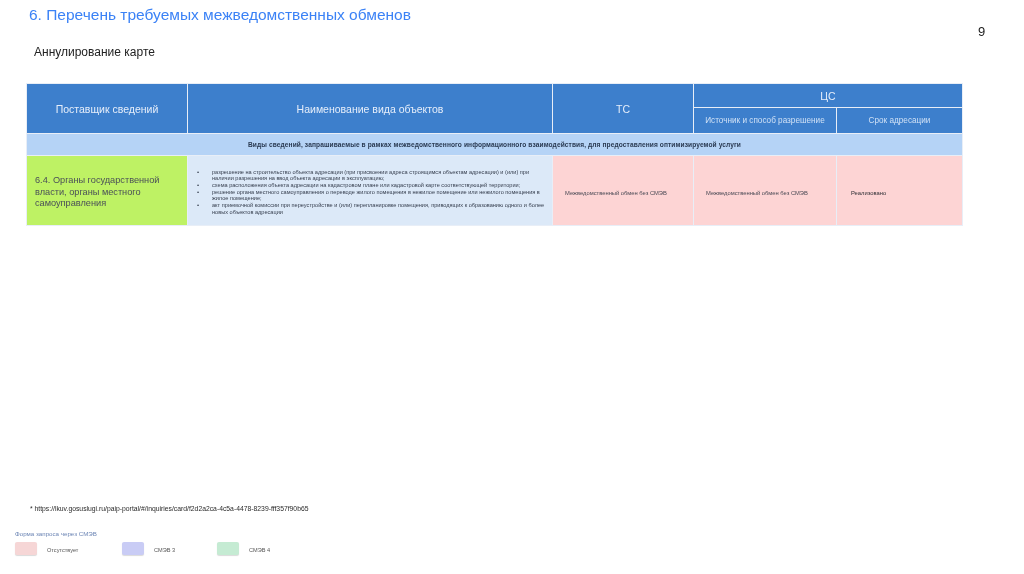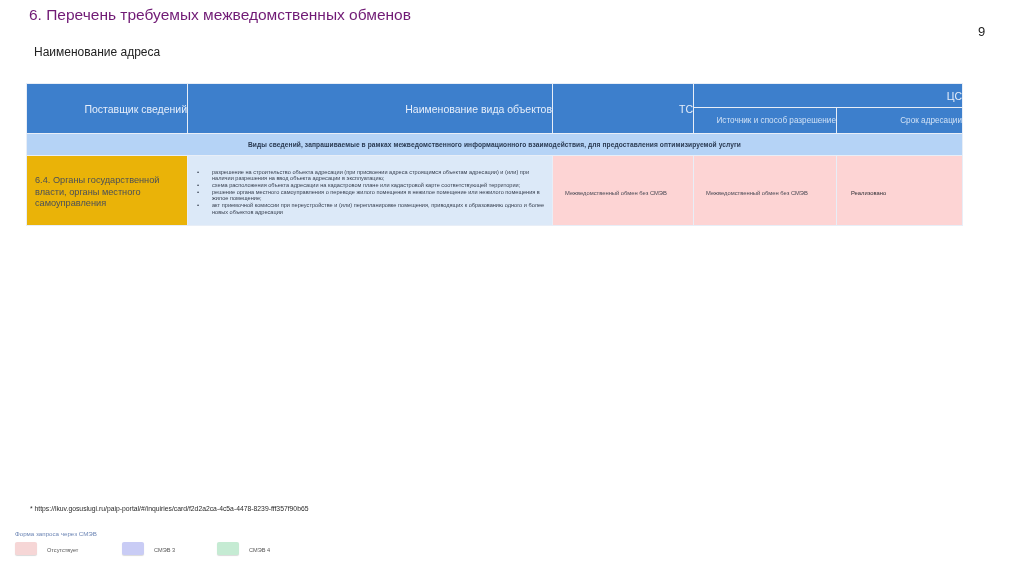--- a/index.html
+++ b/index.html
@@ -1,49 +1,49 @@
 <!DOCTYPE html>
 <html><head>
 <meta charset="utf-8">
 <style>
   * { box-sizing: border-box; margin: 0; padding: 0; }
   html, body { width: 1024px; height: 574px; background: #ffffff; overflow: hidden; }
   body { position: relative; font-family: "Liberation Sans", "DejaVu Sans", sans-serif; color: #1a1a1a; }
 
-  .title { position: absolute; left: 29px; top: 6px; font-size: 15.5px; color: #701a75; }
+  .title { position: absolute; left: 29px; top: 6px; font-size: 15.5px; color: #3b82f6; }
   .page-num { position: absolute; left: 978px; top: 24px; font-size: 13px; color: #222; }
   .subtitle { position: absolute; left: 34px; top: 45px; font-size: 12px; line-height: 15.5px; color: #222; }
 
   table.grid { position: absolute; left: 26px; top: 83px; width: 936px; border-collapse: collapse; table-layout: fixed; }
   table.grid td, table.grid th { border: 1.5px solid #e8eef7; vertical-align: middle; }
-  th.h { background: #3d7fcc; color: #e6eefa; font-weight: normal; text-align: right; font-size: 10.5px; }
+  th.h { background: #3d7fcc; color: #e6eefa; font-weight: normal; text-align: center; font-size: 10.5px; }
   th.h.small { font-size: 8.2px; color: #cfe0f5; }
   .band td { background: #b5d3f6; height: 22px; text-align: center; font-size: 6.6px; font-weight: bold; color: #2a3a52; letter-spacing: 0.1px; }
   .data td { height: 70px; vertical-align: top; }
-  td.provider { background: #eab308; font-size: 9.2px; color: #4a4f58; line-height: 11.5px; padding: 4px 6px 0 8px; }
+  td.provider { background: #bef264; font-size: 9.2px; color: #4a4f58; line-height: 11.5px; padding: 4px 6px 0 8px; }
   td.names { background: #dce9f8; padding: 3px 4px 0 6px; }
   td.names ul { list-style: none; }
   td.names li { position: relative; padding-left: 18px; font-size: 5.6px; line-height: 6.7px; color: #384050; }
   td.names li::before { content: "•"; position: absolute; left: 3px; top: 0; font-size: 6px; color: #384050; }
   td.pink { background: #fdd4d4; font-size: 5.8px; color: #4a4a55; padding: 4px 0 0 12px; }
   td.pink.status { padding-left: 14px; color: #2f2f35; }
 
   .footnote { position: absolute; left: 30px; top: 505px; font-size: 6.8px; color: #2a2a2a; }
   .legend-title { position: absolute; left: 15px; top: 530px; font-size: 6.2px; color: #6d86b5; }
   .legend-item { position: absolute; top: 542px; height: 14px; }
   .swatch { position: absolute; left: 0; top: 0; width: 22px; height: 13px; border-radius: 2px; box-shadow: 0 1px 1px rgba(0,0,0,0.15); }
   .legend-label { position: absolute; left: 32px; top: 5px; font-size: 5.6px; color: #555; white-space: nowrap; }
 </style>
 </head>
 <body>
 
 <div class="title">6. Перечень требуемых межведомственных обменов</div>
 <div class="page-num">9</div>
 <div class="subtitle">
-  <div>Наименование адреса</div>
+  <div>Аннулирование карте</div>
 </div>
 
 <table class="grid">
   <colgroup>
     <col style="width:161px">
       <col style="width:365px">
       <col style="width:141px">
       <col style="width:143px">
       <col style="width:126px">
   </colgroup>

